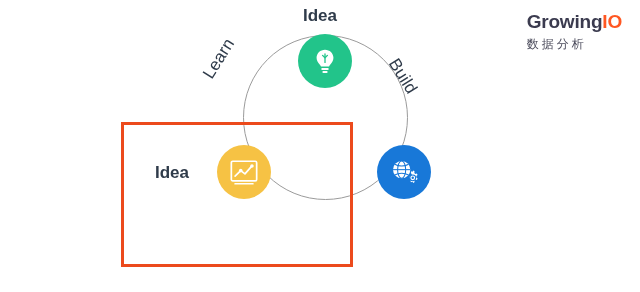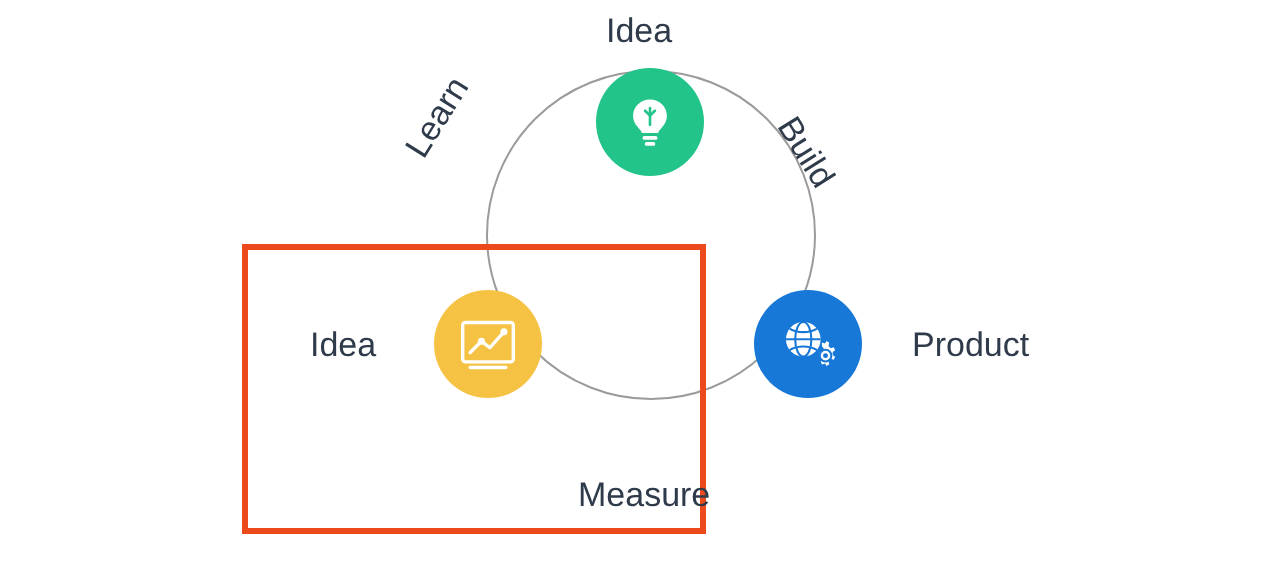--- a/index.html
+++ b/index.html
@@ -74,20 +74,21 @@
   .node-idea    { left: 298px; top: 34px;  background: #22c48a; }
   .node-product { left: 377px; top: 145px; background: #1878d8; }
   .node-data    { left: 217px; top: 145px; background: #f6c244; }
 
   
   .node-label {
     position: absolute;
     font-size: 17px;
     color: #2f3b4a;
     white-space: nowrap;
+    font-weight: bold;
   }
   .label-idea    { left: 303px; top: 6px; }
   .label-product { left: 456px; top: 163px; }
   .label-data    { left: 155px; top: 163px; }
   .label-measure { left: 289px; top: 238px; }
 
   
   .arc-label {
     position: absolute;
     font-size: 17px;
@@ -117,20 +118,24 @@
     border: 3px solid #ec4a1c;
     box-sizing: border-box;
     background: transparent;
   }
 </style>
 </head>
 <body>
 
 <div id="canvas">
 
+  <div class="logo">
+    <div class="logo-main"><span>Growing</span><span class="accent">IO</span></div>
+    <div class="logo-sub">数据分析</div>
+  </div>
 
   <div class="ring"></div>
 
   <div class="highlight-box"></div>
 
   <div class="node node-idea">
     <span>
       <svg width="30" height="30" viewBox="0 0 32 32">
         <path d="M16 4c-5 0-9 3.8-9 8.6 0 3.2 1.7 5.2 3.1 6.8.8.9 1.4 1.6 1.6 2.5h8.6c.2-.9.8-1.6 1.6-2.5 1.4-1.6 3.1-3.6 3.1-6.8C25 7.8 21 4 16 4z" fill="#ffffff"></path>
         <rect x="12" y="23.4" width="8" height="2.1" rx="1" fill="#ffffff"></rect>
@@ -151,32 +156,30 @@
           <path d="M5.3 14.5h18.4"></path>
           <path d="M7.2 8.8c2 1.2 4.6 1.9 7.3 1.9s5.3-.7 7.3-1.9"></path>
           <path d="M7.2 20.2c2-1.2 4.6-1.9 7.3-1.9s5.3.7 7.3 1.9"></path>
         </g>
         <path d="M24.4 16.2l1.6.5.9-1.3 1.4 1-.4 1.6 1.2 1.2 1.6-.5.7 1.6-1.3.9v1.7l1.3.9-.7 1.6-1.6-.5-1.2 1.2.4 1.6-1.4 1-.9-1.3-1.6.5-.6-1.6 1.1-1-.3-1.6-1.5-.7.1-1.7 1.6-.4.6-1.5-1-1.2z" fill="#ffffff"></path>
         <circle cx="26.3" cy="23.2" r="3.1" fill="#ffffff" stroke="#1878d8" stroke-width="1.1"></circle>
         <circle cx="26.3" cy="23.2" r="1.3" fill="#1878d8"></circle>
       </svg>
     </span>
   </div>
-  <div class="node-label label-product">Product</div>
 
   <div class="node node-data">
     <span>
       <svg width="32" height="30" viewBox="0 0 34 32">
         <rect x="3.5" y="4.5" width="27" height="21" rx="1.5" fill="none" stroke="#ffffff" stroke-width="1.8"></rect>
         <path d="M7.5 20.5l6-6 4.5 3.5 7.5-8.5" fill="none" stroke="#ffffff" stroke-width="1.8" stroke-linecap="round" stroke-linejoin="round"></path>
         <circle cx="13.5" cy="14.5" r="1.9" fill="#ffffff"></circle>
         <circle cx="25.5" cy="9.5" r="1.9" fill="#ffffff"></circle>
         <path d="M7.5 28.5h19" stroke="#ffffff" stroke-width="1.8" stroke-linecap="round"></path>
       </svg>
     </span>
   </div>
   <div class="node-label label-data">Idea</div>
 
   <div class="arc-label label-learn">Learn</div>
   <div class="arc-label label-build">Build</div>
-  <div class="node-label label-measure">Measure</div>
 
 </div>
 
 </body></html>

